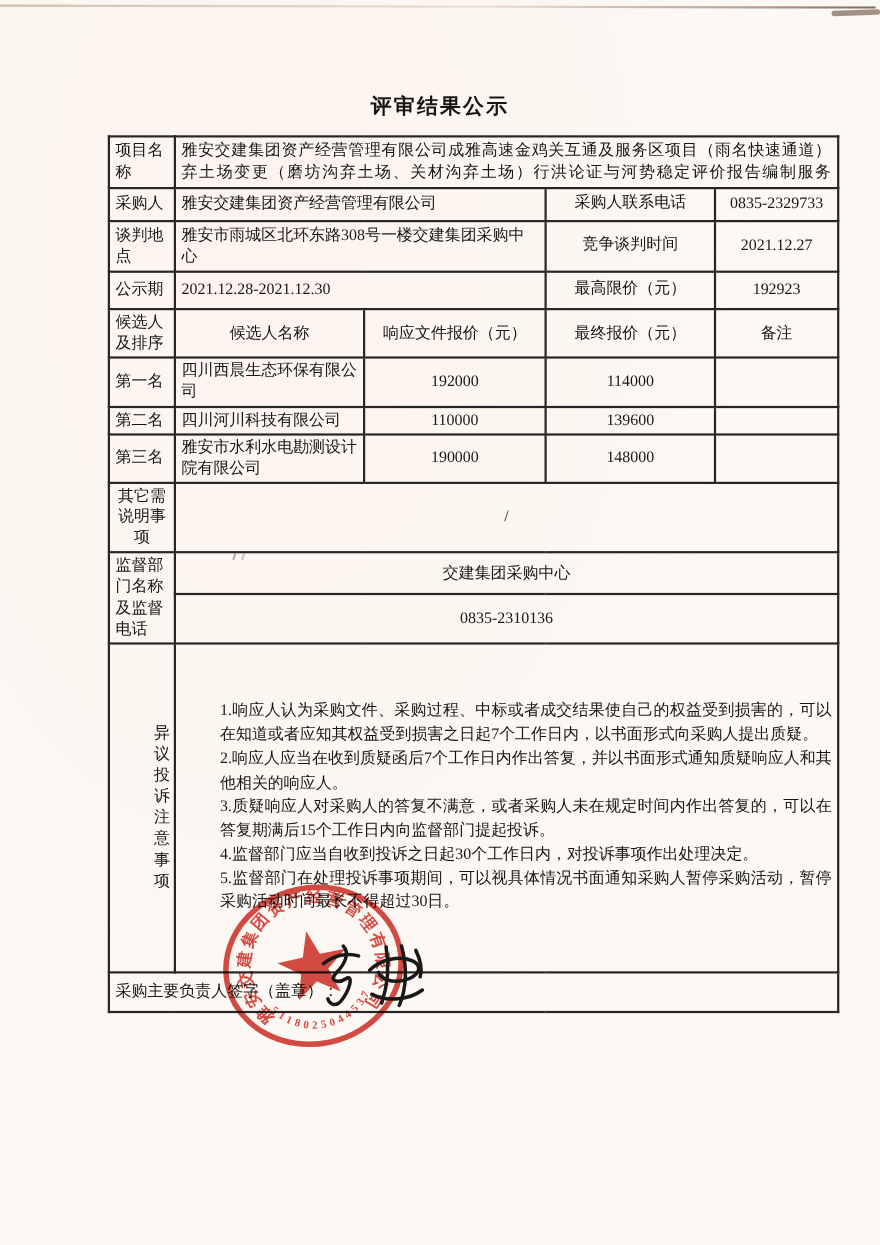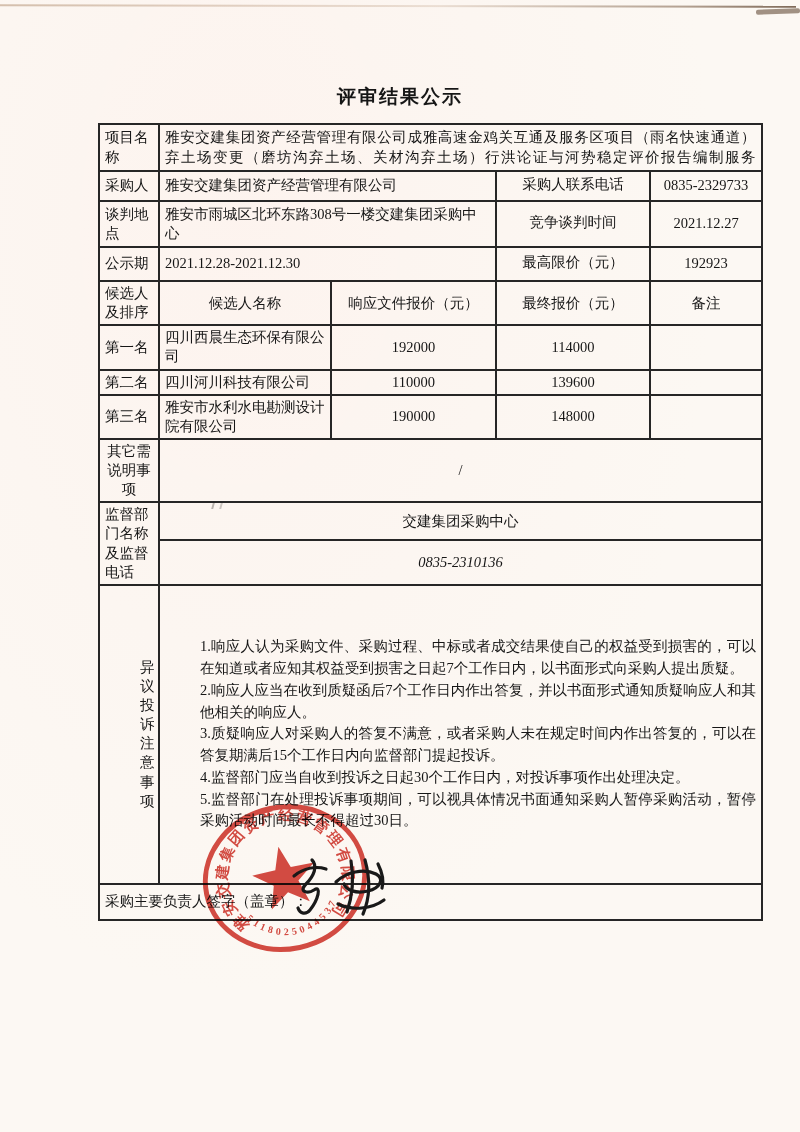--- a/index.html
+++ b/index.html
@@ -39,21 +39,21 @@
     word-break:break-all;
     padding:2px 5px;
   }
   td.lbl { font-size:13px; padding:2px 1px 2px 3px; line-height:1.35; }
   td.c   { text-align:center; }
   td.fld { text-align:center; font-size:14px;font-family:Liberation Mono, monospace; }
   .project-val { text-align:justify; text-align-last:justify; letter-spacing:.5px; padding:3px 7px; }
   tr.h1 td { height:47px; } tr.h2 td { height:30px; } tr.h3 td { height:46px; }
   tr.h4 td { height:34px; } tr.h5 td { height:34px; } tr.h6 td { height:42px; }
   tr.h7 td { height:22px; } tr.h8 td { height:42px; } tr.h9 td { height:44px;text-align:center; }
-  tr.h10a td { height:35px; } tr.h10b td { height:41px;font-style:italic; }
+  tr.h10a td { height:35px; } tr.h10b td { height:41px; }
   tr.h11 td { height:299px;padding-left:40px; } tr.h12 td { height:36px; }
   .objection-items { padding:0 6px 0 4px; }
   .objection-items div { text-align:justify; line-height:1.5; }
   .sig-cell { padding-left:4px; }
   .artifact-ticks {
     position:absolute; left:212px; top:503px; width:10px; height:6px;
     border-left:2px solid rgba(60,55,50,.35); border-right:2px solid rgba(60,55,50,.25);
     transform:skewX(-15deg);
   }
   .seal {

